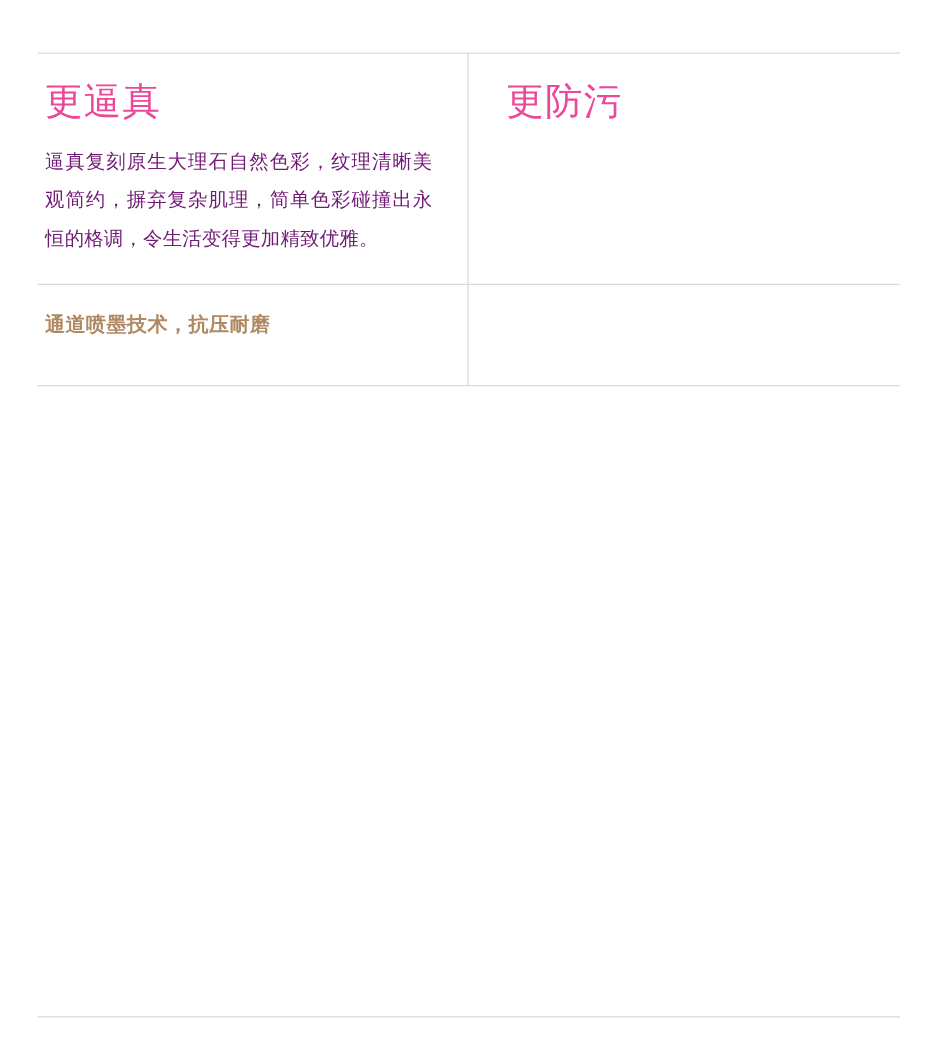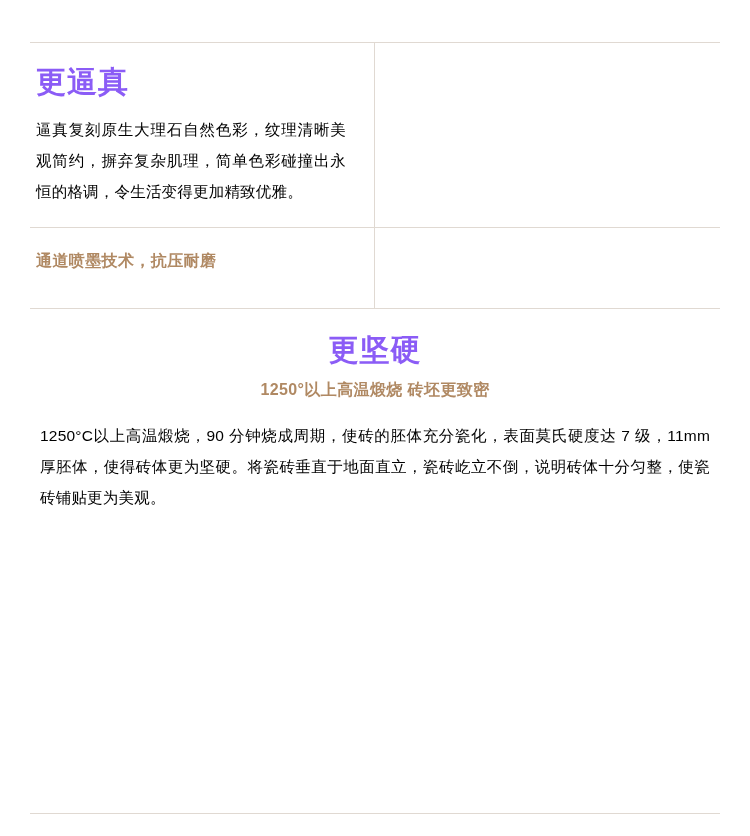--- a/index.html
+++ b/index.html
@@ -61,37 +61,37 @@
     padding-left: 6px;
     padding-right: 28px;
   }
   .cell.right {
     padding-left: 30px;
     padding-right: 6px;
   }
   .headline {
     font-size: 30px;
     line-height: 1.15;
-    font-weight: bold;
-    color: #8b5cf6;
+    font-weight: normal;
+    color: #ec4899;
     letter-spacing: 1px;
     margin: 0 0 14px 0;
   }
   .subline {
     font-size: 16px;
     font-weight: bold;
     color: #b08963;
     letter-spacing: 0.4px;
     margin: 0 0 16px 0;
     line-height: 1.4;
   }
   .body-text {
     font-size: 15.5px;
     line-height: 2.0;
-    color: #000000;
+    color: #701a75;
     letter-spacing: 0.2px;
     margin: 0;
     text-align: justify;
   }
   .full-section {
     box-sizing: border-box;
     width: 100%;
     padding: 24px 6px 0 6px;
     text-align: center;
   }
@@ -116,32 +116,28 @@
   <div class="top-rule"></div>
 
   <div class="grid">
 
     <div class="row divider-below">
       <div class="cell left">
         <h2 class="headline">更逼真</h2>
         <p class="body-text">逼真复刻原生大理石自然色彩，纹理清晰美观简约，摒弃复杂肌理，简单色彩碰撞出永恒的格调，令生活变得更加精致优雅。</p>
       </div>
       <div class="cell right">
+        <h2 class="headline">更防污</h2>
       </div>
     </div>
 
     <div class="row divider-below">
       <div class="cell left">
         <h3 class="subline">通道喷墨技术，抗压耐磨</h3>
       </div>
     </div>
 
-    <div class="full-section">
-      <h2 class="headline">更坚硬</h2>
-      <h3 class="subline">1250°以上高温煅烧 砖坯更致密</h3>
-      <p class="body-text">1250°C以上高温煅烧，90 分钟烧成周期，使砖的胚体充分瓷化，表面莫氏硬度达 7 级，11mm 厚胚体，使得砖体更为坚硬。将瓷砖垂直于地面直立，瓷砖屹立不倒，说明砖体十分匀整，使瓷砖铺贴更为美观。</p>
-    </div>
 
   </div>
 
   <div class="bottom-rule"></div>
 
 </div>
 
 </body></html>

